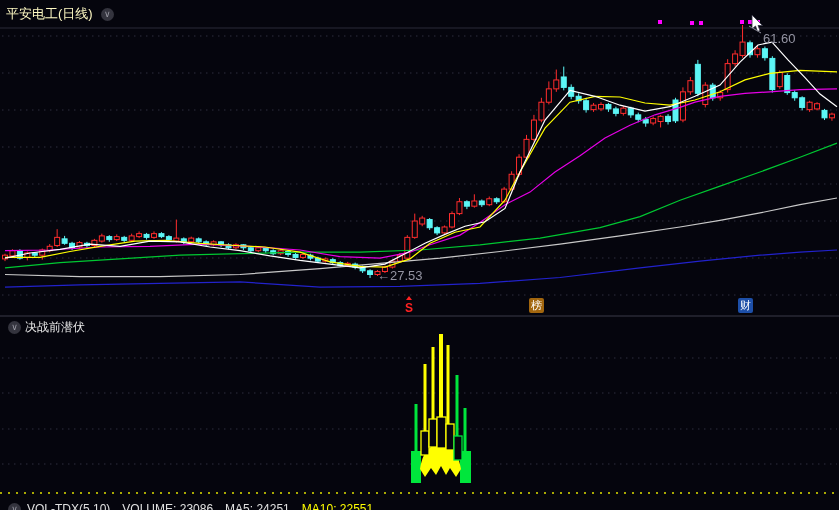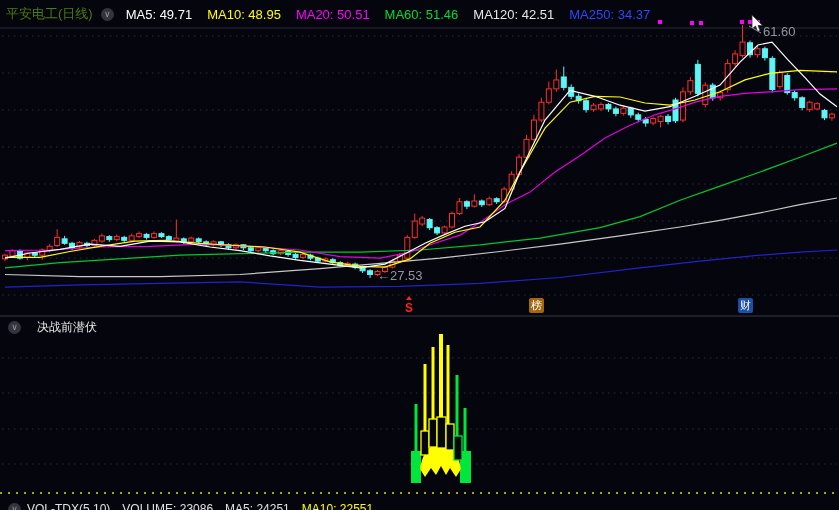--- a/index.html
+++ b/index.html
@@ -1,26 +1,26 @@
 <!DOCTYPE html>
 <html><head>
 <meta charset="utf-8">
 <style>
   html,body{margin:0;padding:0;background:#000;}
   .screen{position:relative;width:839px;height:510px;background:#05050d;overflow:hidden;
           font-family:"Liberation Sans","DejaVu Sans",sans-serif;}
   .hdr{position:absolute;left:0;top:0;width:839px;height:28px;display:flex;align-items:center;}
-  .hdr-title{color:#4d7c0f;font-size:13px;margin-left:6px;white-space:nowrap;}
+  .hdr-title{color:#fef9c3;font-size:13px;margin-left:6px;white-space:nowrap;}
   .circ-icon{width:13px;height:13px;border-radius:50%;background:#34343e;color:#9a9aa4;
              font-size:9px;line-height:13px;text-align:center;margin-left:8px;flex:0 0 auto;}
   .ma-list{display:flex;margin-left:12px;gap:15px;white-space:nowrap;}
   .ma-item{font-size:13px;}
   .subhdr{position:absolute;left:0;top:318px;width:839px;height:18px;display:flex;align-items:center;}
   .subhdr .circ-icon{margin-left:8px;}
-  .sub-title{color:#e8e8e8;font-size:12px;margin-left:16px;}
+  .sub-title{color:#e8e8e8;font-size:12px;margin-left:4px;}
   .sub-list{display:flex;margin-left:14px;gap:14px;white-space:nowrap;}
   .sub-item{font-size:12px;}
   .volhdr{position:absolute;left:0;top:501px;width:839px;height:16px;display:flex;align-items:center;}
   .vol-list{display:flex;margin-left:6px;gap:12px;white-space:nowrap;}
   .vol-item{font-size:12px;}
   svg.canvas{position:absolute;left:0;top:0;}
   .anno{position:absolute;font-size:13px;color:#9494a2;white-space:nowrap;}
   .badge{position:absolute;width:15px;height:15px;border-radius:2px;color:#fff;font-size:11px;
          line-height:15px;text-align:center;}
   .cursor{position:absolute;}
@@ -310,47 +310,39 @@
         <rect x="429" y="419" width="8" height="28" fill="#05050d" stroke="#ffff00" stroke-width="1.3"></rect>
         <rect x="437" y="417" width="9" height="31" fill="#05050d" stroke="#ffff00" stroke-width="1.3"></rect>
         <rect x="446" y="424" width="8" height="26" fill="#05050d" stroke="#ffff00" stroke-width="1.3"></rect>
         <rect x="454" y="436" width="8" height="24" fill="#05050d" stroke="#00e63c" stroke-width="1.3"></rect>
       </g>
     </svg>
 
   <div class="hdr">
     <span class="hdr-title">平安电工(日线)</span>
     <span class="circ-icon">∨</span>
-    <span class="ma-list" id="ma-list">
-        <span class="ma-item" style="color: rgb(255, 255, 255);">MA5: 49.71</span>
-        <span class="ma-item" style="color: rgb(255, 255, 0);">MA10: 48.95</span>
-        <span class="ma-item" style="color: rgb(255, 0, 255);">MA20: 50.51</span>
-        <span class="ma-item" style="color: rgb(0, 221, 51);">MA60: 51.46</span>
-        <span class="ma-item" style="color: rgb(230, 230, 230);">MA120: 42.51</span>
-        <span class="ma-item" style="color: rgb(46, 70, 255);">MA250: 34.37</span>
-      </span>
   </div>
 
   <div class="subhdr">
     <span class="circ-icon">∨</span>
     <span class="sub-title">决战前潜伏</span>
   </div>
 
   <div class="volhdr">
     <span class="circ-icon">∨</span>
     <span class="vol-list" id="vol-list">
         <span class="vol-item" style="color: rgb(224, 224, 224);">VOL-TDX(5,10)</span>
         <span class="vol-item" style="color: rgb(224, 224, 224);">VOLUME: 23086</span>
         <span class="vol-item" style="color: rgb(224, 224, 224);">MA5: 24251</span>
         <span class="vol-item" style="color: rgb(255, 255, 0);">MA10: 22551</span>
       </span>
   </div>
 
   <div class="anno" id="anno-low" style="left: 377px; top: 268px;">←27.53</div>
-  <div class="anno" id="anno-high" style="left: 763px; top: 24px;">61.60</div>
+  <div class="anno" id="anno-high" style="left: 763px; top: 31px;">61.60</div>
 
   <div class="badge" id="badge-0" style="left: 529px; top: 298px; background: rgb(162, 102, 14);">榜</div>
   <div class="badge" id="badge-1" style="left: 738px; top: 298px; background: rgb(29, 79, 168);">财</div>
 
   <svg class="cursor" id="cursor" width="16" height="20" style="left: 751px; top: 15px;">
     <polygon points="1,0 1,14 4.5,11 6.5,16.5 9,15.5 7,10.5 11.5,10.5" fill="#ffffff" stroke="#333344" stroke-width="0.8"></polygon>
   </svg>
 
 </div>
 

